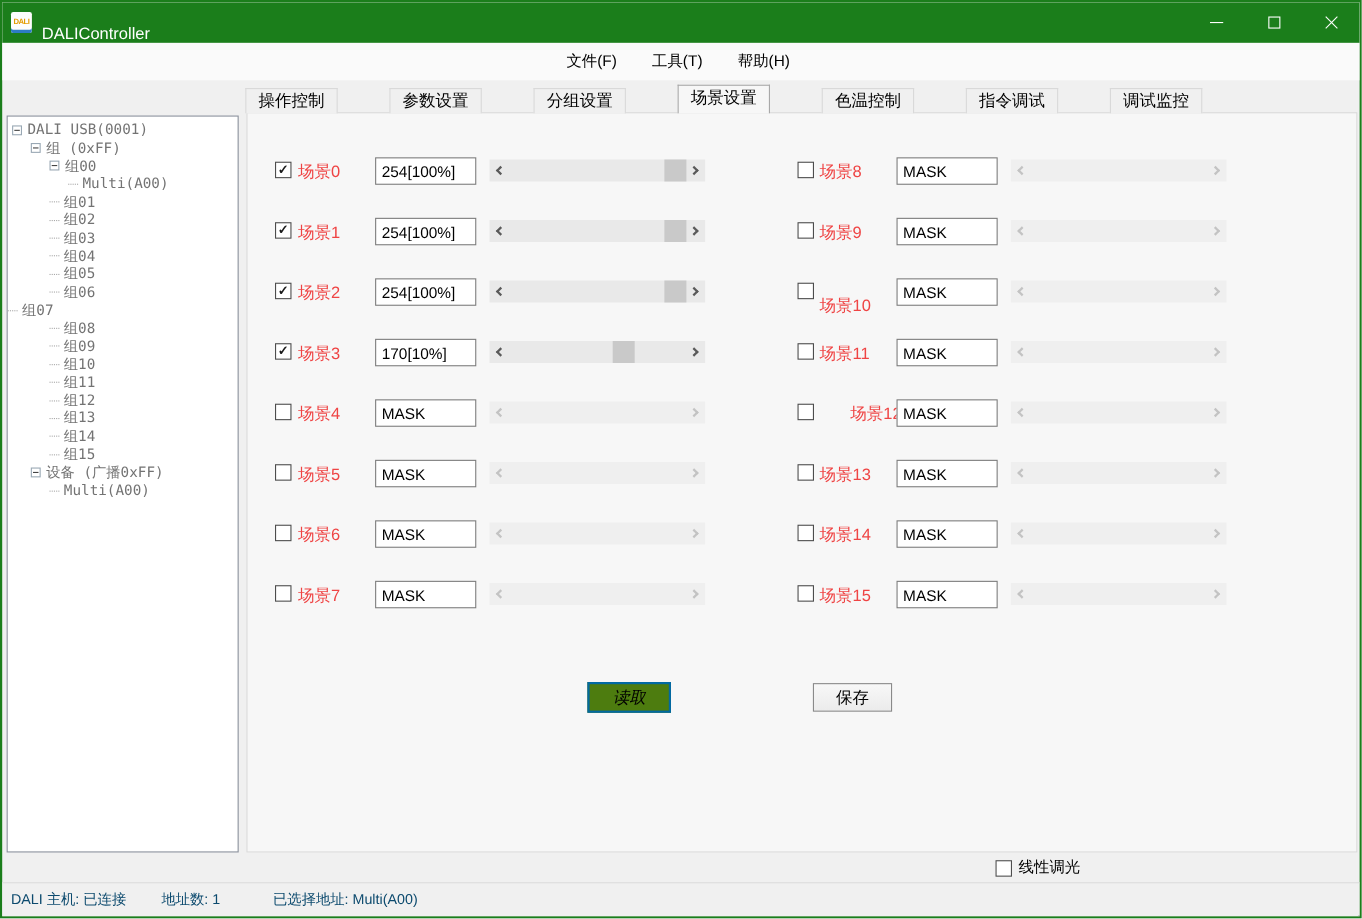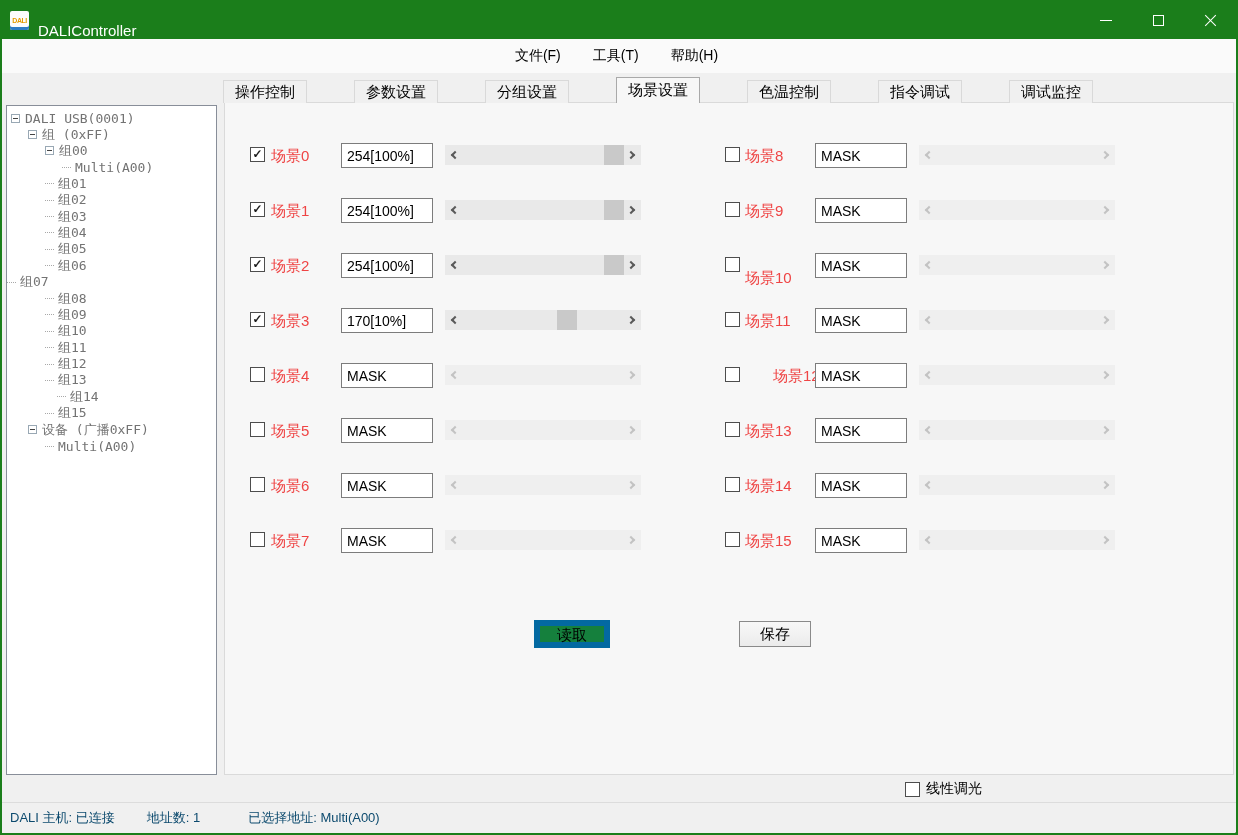--- a/index.html
+++ b/index.html
@@ -87,21 +87,21 @@
   .chev { width:6px; height:6px; border-left:2px solid #5a5a5a; border-bottom:2px solid #5a5a5a; flex:none; }
   .chev.left  { transform:rotate(45deg); margin-left:3px; }
   .chev.right { transform:rotate(225deg); margin-right:3px; }
   .sb-track { flex:1; position:relative; }
   .thumb { position:absolute; top:0; width:20px; height:100%; background:#c9c9c9; }
   .sb.disabled { background:#efefef; }
   .sb.disabled .chev { border-color:#c3c3c3; }
   
   .btn-read {
     position:absolute; left:309px; top:517px; width:76px; height:28px;
-    border:6px solid #0369a1; background:#15803d; font-family:inherit; font-size:15px; color:#000;
+    border:2px solid #0369a1; background:#4d7c0f; font-family:inherit; font-size:15px; color:#000;font-style:italic;
   }
   .btn-save {
     position:absolute; left:514px; top:518px; width:72px; height:26px;
     border:1px solid #8a8a8a; background:linear-gradient(#f8f8f8,#ebebeb);
     font-family:inherit; font-size:15px; color:#000;
   }
   
   .linear-wrap {
     position:absolute; left:903px; top:778px; display:flex; align-items:center; font-size:14px; color:#000;
   }
@@ -158,21 +158,21 @@
       <div class="tree-item" style="padding-left: 38px;"><span class="dash"></span><span>组04</span></div>
       <div class="tree-item" style="padding-left: 38px;"><span class="dash"></span><span>组05</span></div>
       <div class="tree-item" style="padding-left: 38px;"><span class="dash"></span><span>组06</span></div>
       <div class="tree-item" style=""><span class="dash"></span><span>组07</span></div>
       <div class="tree-item" style="padding-left: 38px;"><span class="dash"></span><span>组08</span></div>
       <div class="tree-item" style="padding-left: 38px;"><span class="dash"></span><span>组09</span></div>
       <div class="tree-item" style="padding-left: 38px;"><span class="dash"></span><span>组10</span></div>
       <div class="tree-item" style="padding-left: 38px;"><span class="dash"></span><span>组11</span></div>
       <div class="tree-item" style="padding-left: 38px;"><span class="dash"></span><span>组12</span></div>
       <div class="tree-item" style="padding-left: 38px;"><span class="dash"></span><span>组13</span></div>
-      <div class="tree-item" style="padding-left: 38px; margin-left: 12px;"><span class="dash"></span><span>组14</span></div>
+      <div class="tree-item" style="padding-left: 38px;"><span class="dash"></span><span>组14</span></div>
       <div class="tree-item" style="padding-left: 38px;"><span class="dash"></span><span>组15</span></div>
       <div class="tree-item" style="padding-left: 21px;"><span class="expander"></span><span>设备 (广播0xFF)</span></div>
       <div class="tree-item" style="padding-left: 38px;"><span class="dash"></span><span>Multi(A00)</span></div>
     </div>
 
   <div class="tabstrip">
       <div class="tab">操作控制</div>
       <div class="tab">参数设置</div>
       <div class="tab">分组设置</div>
       <div class="tab active">场景设置</div>

